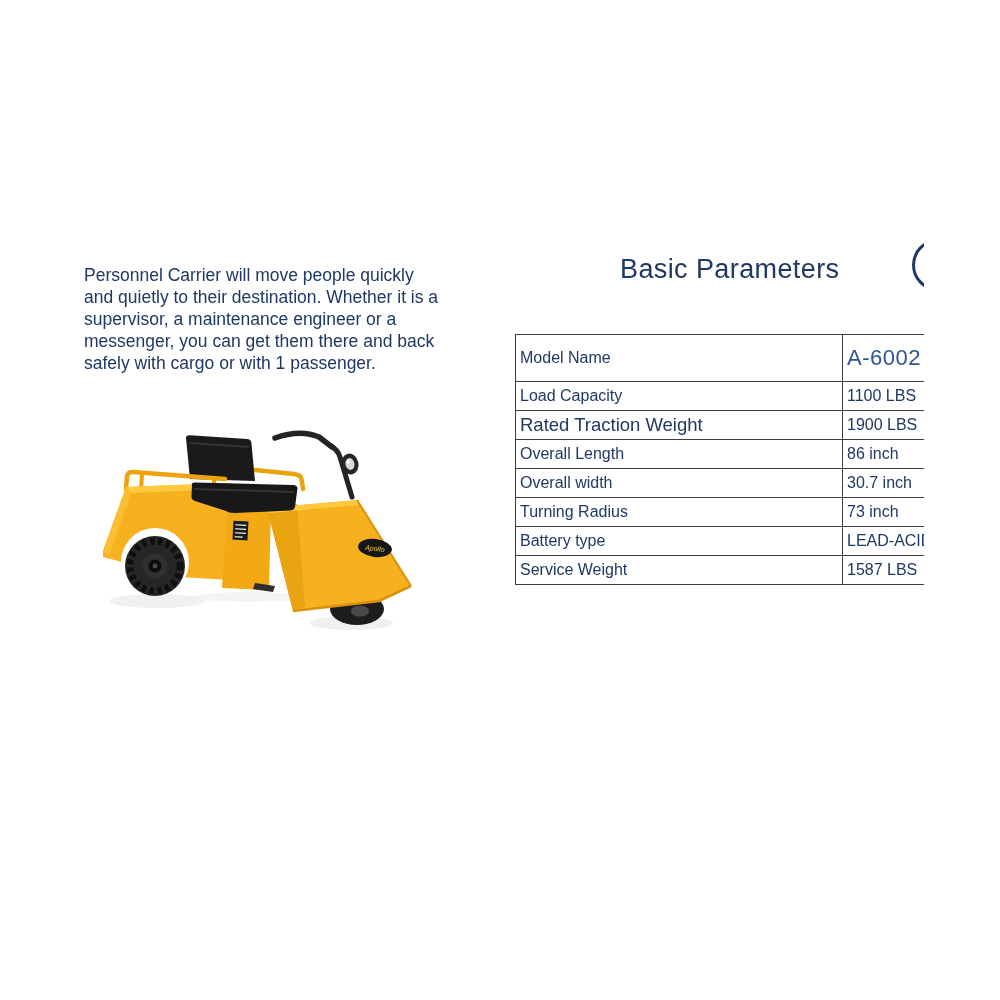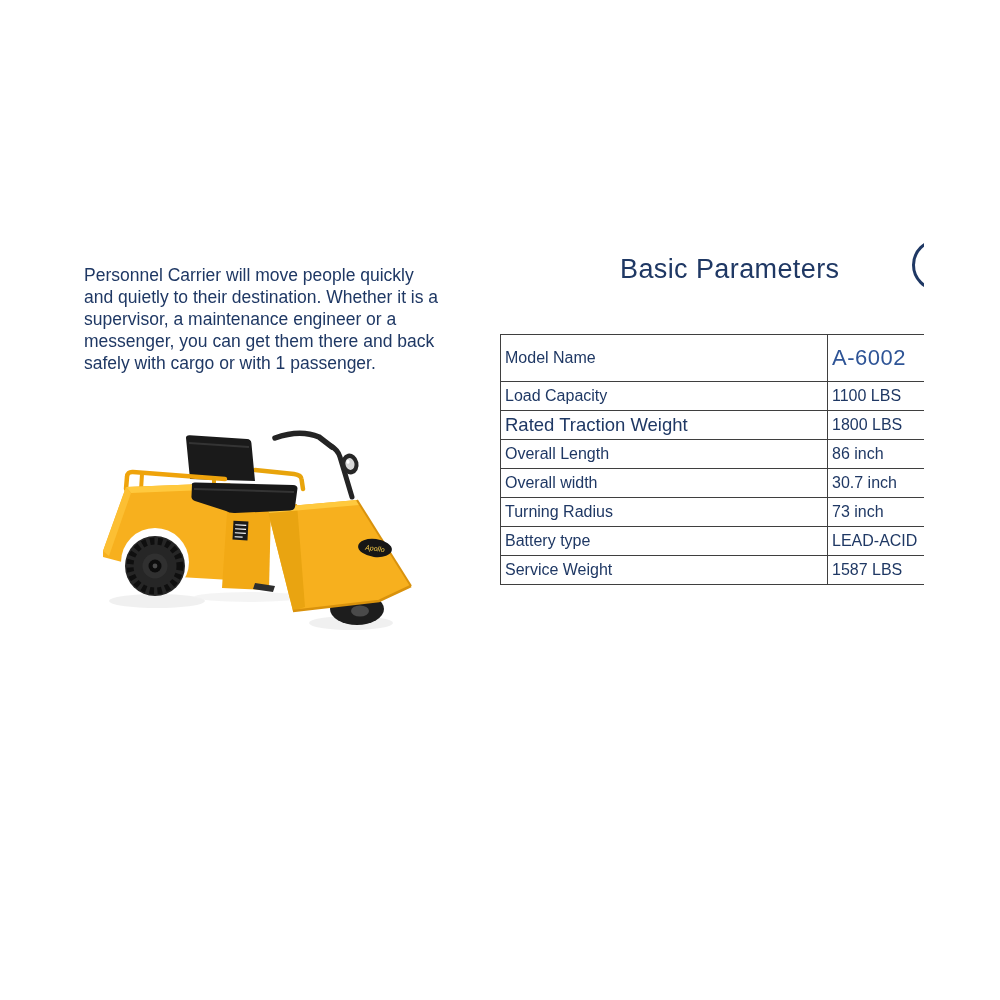--- a/index.html
+++ b/index.html
@@ -19,21 +19,21 @@
     font-size:27px;font-weight:400;letter-spacing:.4px;color:#1f3864;
   }
   .page-badge{
     position:absolute;left:912px;top:239px;width:46px;height:46px;
     border:3px solid #1f3864;border-radius:50%;
     display:flex;align-items:center;justify-content:center;
     font-size:27px;font-weight:700;color:#1f3864;background:#ffffff;
   }
   
   .params{
-    position:absolute;left:500px;top:334px;width:456px;
+    position:absolute;left:515px;top:334px;width:456px;
     border-collapse:collapse;table-layout:fixed;background:#ffffff;
   }
   .params td{
     border:1.6px solid #3f3f3f;color:#1f3864;font-size:16px;
     padding:1px 4px;height:26px;vertical-align:middle;overflow:hidden;white-space:nowrap;
   }
   .params .label-cell{width:318px;}
   .params .value-cell{}
   .params tr.row-model td{height:44px;}
   .params tr.row-model .value-cell{
@@ -125,21 +125,21 @@
       <td class="value-cell">A-6002</td>
     </tr>
 
     <tr>
       <td class="label-cell">Load Capacity</td>
       <td class="value-cell">1100 LBS</td>
     </tr>
 
     <tr class="row-big-label">
       <td class="label-cell">Rated Traction Weight</td>
-      <td class="value-cell">1800 LBS</td>
+      <td class="value-cell">1900 LBS</td>
     </tr>
 
     <tr>
       <td class="label-cell">Overall Length</td>
       <td class="value-cell">86 inch</td>
     </tr>
 
     <tr>
       <td class="label-cell">Overall width</td>
       <td class="value-cell">30.7 inch</td>

